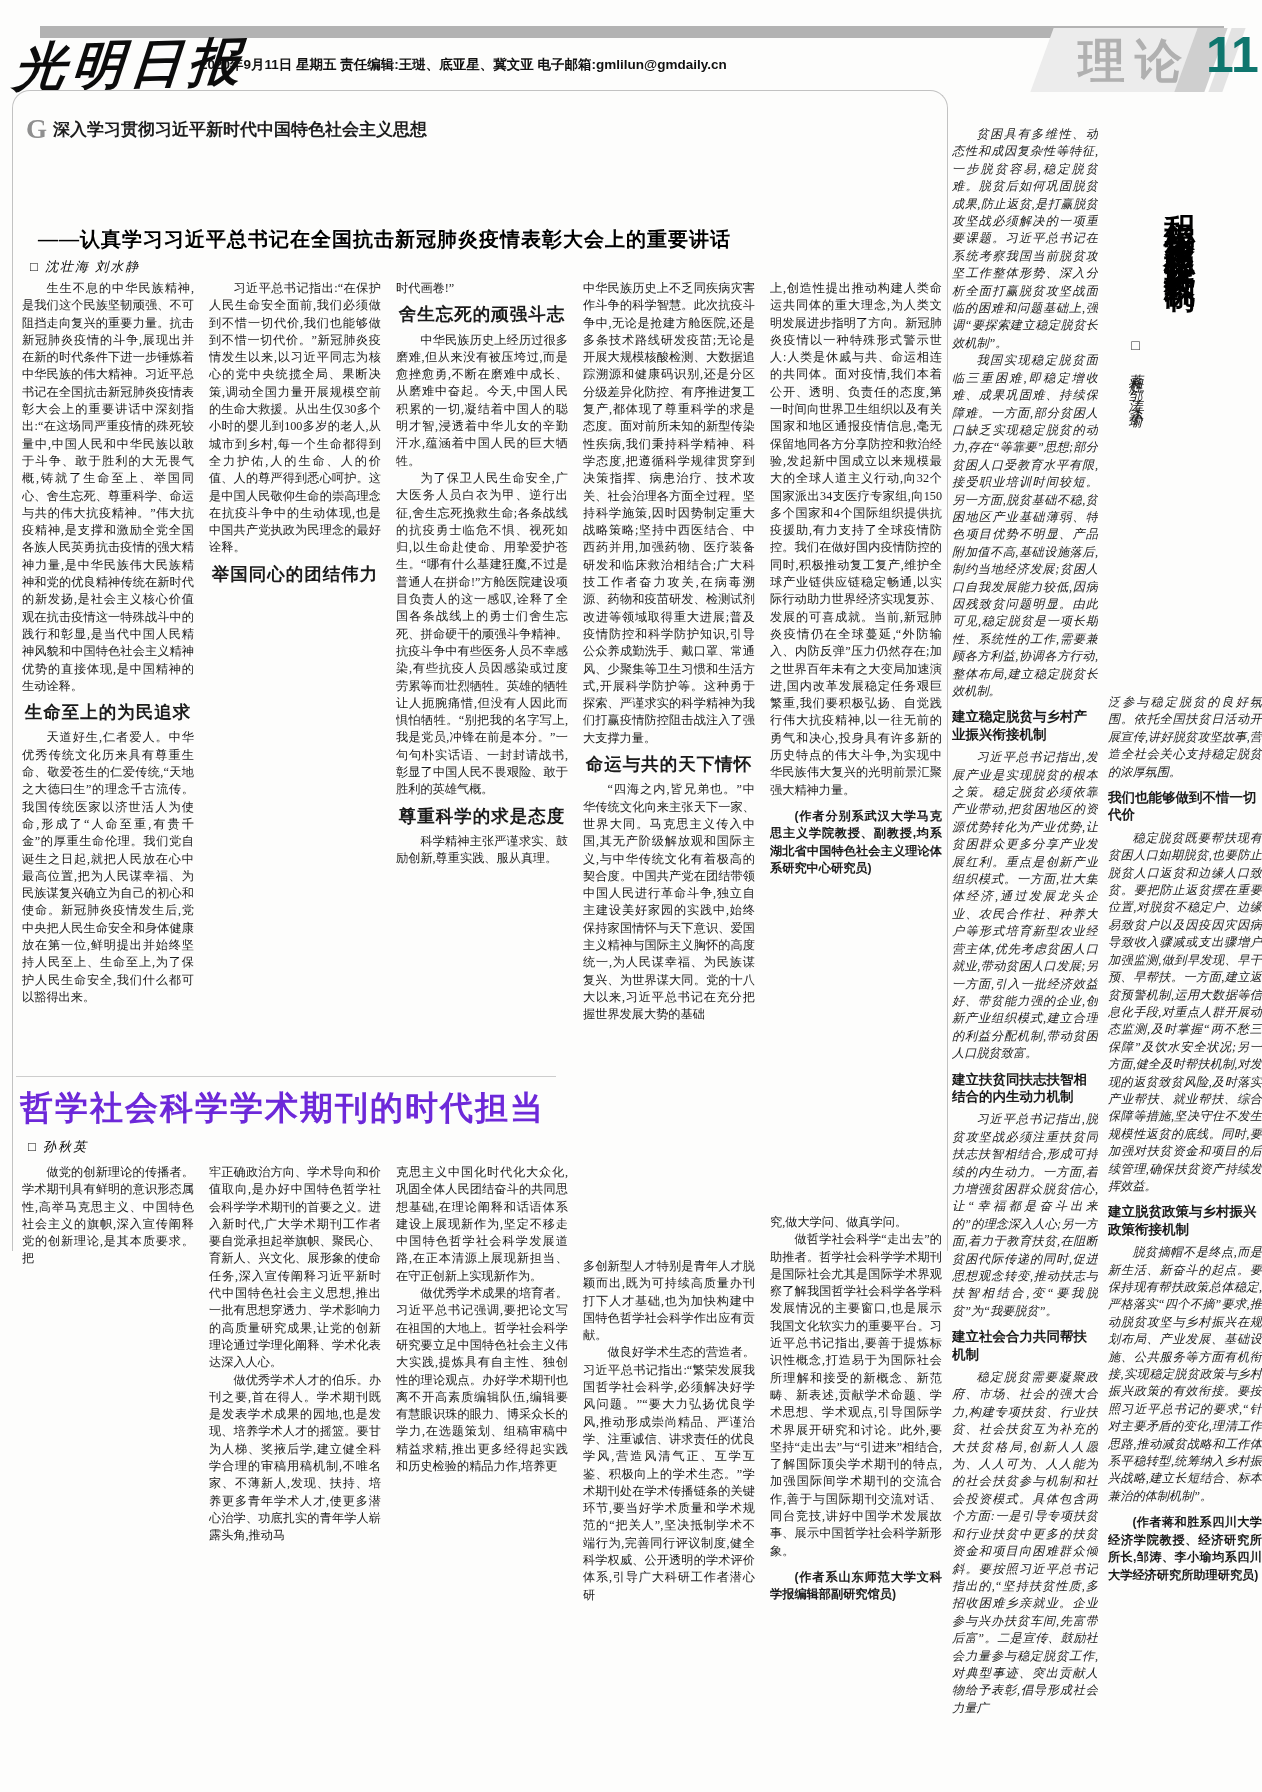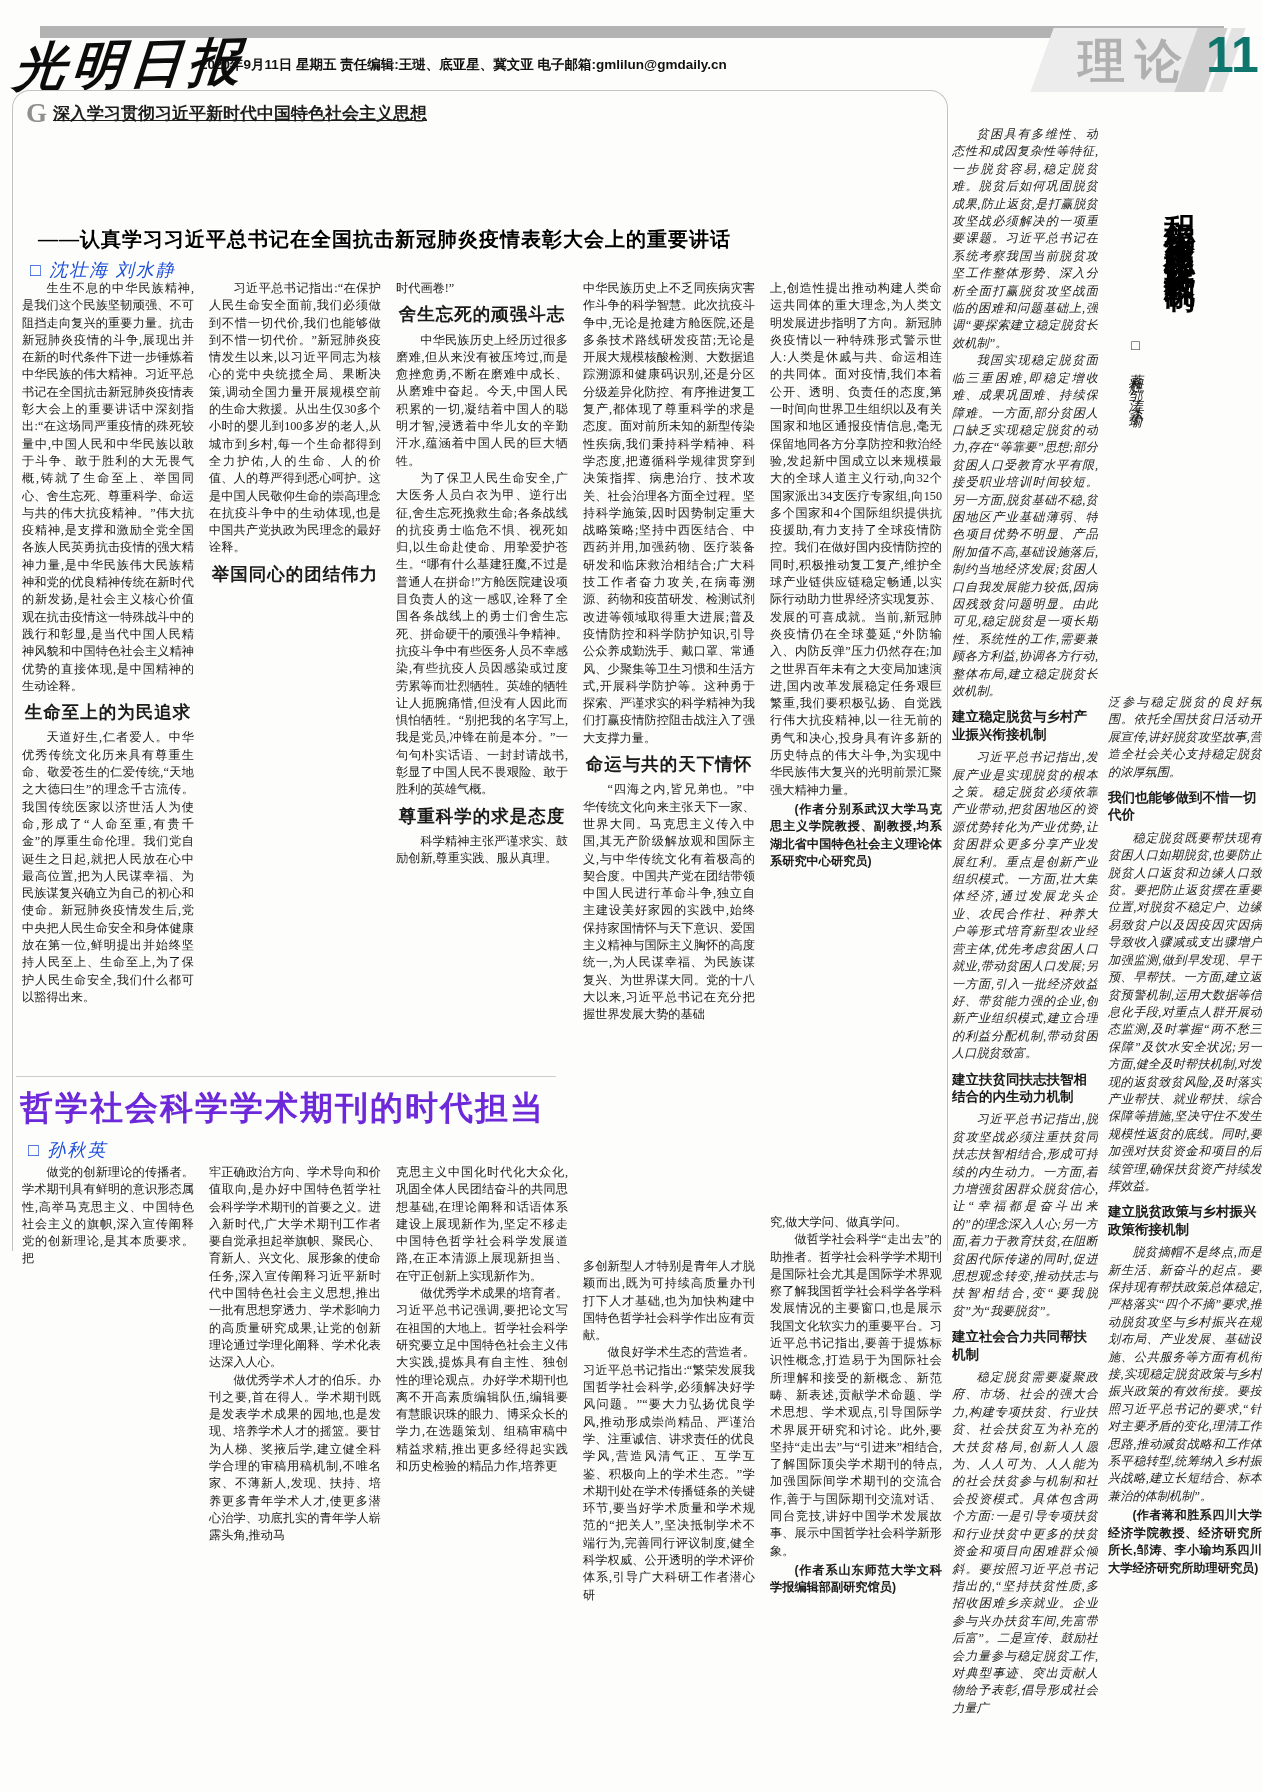--- a/index.html
+++ b/index.html
@@ -15,37 +15,37 @@
   .band{top:28px;height:64px;transform:skewX(-20deg);}
   .band1{left:1042px;width:150px;background:#ececec;}
   .band2{left:1186px;width:30px;background:#cfcfcf;}
   .band3{left:1220px;width:14px;background:#e3e3e3;}
   .lilun{left:1078px;top:30px;font-size:47px;font-weight:900;color:#b0b0b0;letter-spacing:10px;}
   .pagenum{left:1206px;top:26px;font-size:50px;font-weight:700;
         font-family:Liberation Sans, sans-serif;color:#0f766e;}
   
   .featbox{left:12px;top:90px;width:934px;height:1160px;border:1.5px solid #c2c2c2;border-bottom:none;
         border-radius:18px 18px 0 0;}
-  .eyebrow{left:26px;top:98px;font-size:17px;font-weight:700;
-        font-family:"Liberation Sans","DejaVu Sans",sans-serif;color:#1d1d1d;text-decoration:underline;}
+  .eyebrow{left:26px;top:114px;font-size:17px;font-weight:700;
+        font-family:"Liberation Sans","DejaVu Sans",sans-serif;color:#1d1d1d;}
   .g-ico{display:inline-block;font-size:27px;font-weight:900;color:#8f8f8f;margin-right:6px;
         vertical-align:-3px;font-family:"Liberation Serif",serif;}
   .headline{left:24px;top:154px;width:912px;font-size:45px;font-weight:900;letter-spacing:2px;
         color:#000;white-space:nowrap;}
   .subhead{left:38px;top:226px;font-size:20px;font-weight:700;letter-spacing:1px;color:#000;}
-  .byline{font-size:18px;font-style:italic;letter-spacing:2px;color:#1d4ed8;}
+  .byline{font-size:13px;font-style:italic;letter-spacing:2px;color:#000000;}
   .by-f{left:30px;top:258px;}
   
   .col{position:absolute;width:172px;overflow:hidden;text-align:justify;
        font-size:12.2px;line-height:17.3px;}
   .para{margin:0;text-indent:2em;}
   .para.cont{text-indent:0;}
   .sec-head{font-size:17.5px;font-weight:900;text-align:center;margin:9px 0 8px 0;letter-spacing:1px;}
   .para.credit{font-weight:700;font-family:"Liberation Sans","DejaVu Sans",sans-serif;
-       font-size:12.2px;margin-top:2px;}
+       font-size:12.2px;margin-top:9px;}
   #m1{left:22px;top:280px;height:792px;} #m2{left:209px;top:280px;height:792px;}
   #m3{left:396px;top:280px;height:800px;} #m4{left:583px;top:280px;height:968px;}
   #m5{left:770px;top:280px;height:925px;}
   
   .rule-b{left:16px;top:1076px;width:540px;border-top:1px solid #cdcdcd;height:0;}
   .btitle{left:20px;top:1086px;font-size:33px;font-weight:900;letter-spacing:2px;color:#6d28d9;white-space:nowrap;}
   .by-b{left:28px;top:1138px;}
   #b1{left:22px;top:1164px;height:620px;} #b2{left:209px;top:1164px;height:620px;}
   #b3{left:396px;top:1164px;height:620px;} #b4{left:583px;top:1258px;height:526px;}
   #b5{left:770px;top:1214px;height:545px;}

